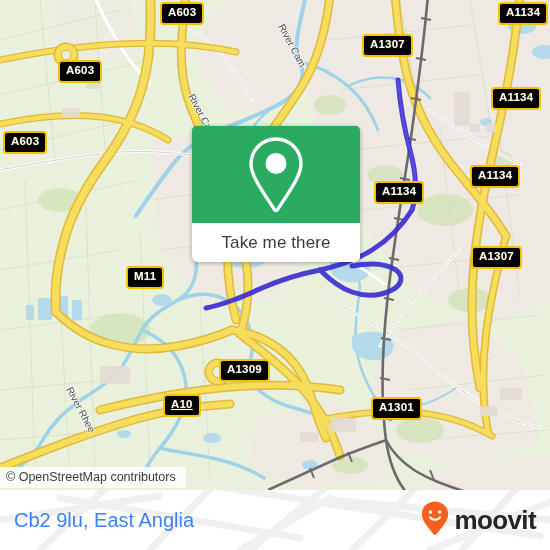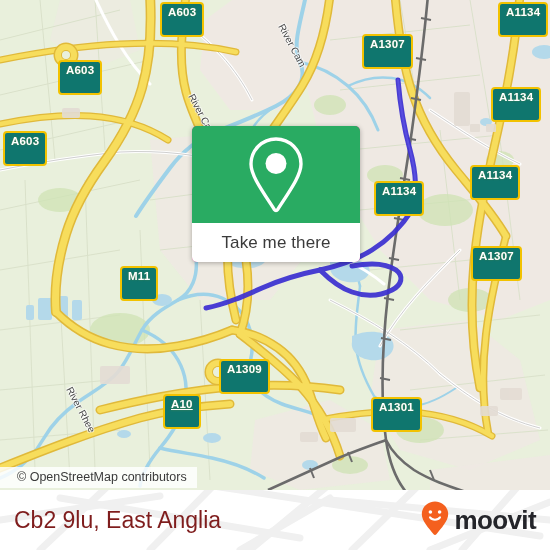--- a/index.html
+++ b/index.html
@@ -21,28 +21,28 @@
     left: 0; top: 0;
     width: 550px; height: 490px;
     overflow: hidden;
     background: #e8f0da;
   }
   #map-svg { position: absolute; left: 0; top: 0; display: block; }
 
   
   .shield {
     position: absolute;
-    background: #0f766e;
+    background: #000000;
     border: 2px solid #f2c200;
     border-radius: 4px;
     color: #ffffff;
     font-weight: bold;
     font-size: 11.5px;
     line-height: 1;
-    padding: 3px 6px 16px 6px;
+    padding: 3px 6px 4px 6px;
     white-space: nowrap;
     letter-spacing: .2px;
     text-shadow: 0 0 2px rgba(190,150,0,.35);
     font-family: "Liberation Sans", sans-serif;
   }
 
   
   .river-label {
     position: absolute;
     color: #4a4a4a;
@@ -82,40 +82,40 @@
     font-family: "Liberation Sans", sans-serif;
   }
 
   
   #osm-attrib {
     position: absolute;
     left: 0; top: 467px;
     background: rgba(255,255,255,.82);
     color: #3a3a3a;
     font-size: 12.5px;
-    padding: 3px 10px 4px 17px;
+    padding: 3px 10px 4px 6px;
     font-family: "Liberation Sans", sans-serif;
     white-space: nowrap;
   }
 
   
   #bottom-bar {
     position: absolute;
     left: 0; top: 490px;
     width: 550px; height: 60px;
     background: #ffffff;
     overflow: hidden;
   }
   #bottom-watermark { position: absolute; left: 0; top: 0; }
   #place-title {
     position: absolute;
     left: 14px; top: 50%;
     transform: translateY(-50%);
-    color: #7f1d1d;
-    font-size: 23px;
+    color: #3b82f6;
+    font-size: 20px;
     white-space: nowrap;
     font-family: "Liberation Sans", sans-serif;
   }
   #moovit-logo {
     position: absolute;
     right: 14px; top: 50%;
     transform: translateY(-50%);
     display: flex;
     align-items: center;
     gap: 4px;
@@ -347,21 +347,21 @@
     <div id="shield-layer">
         <div class="shield" style="left: 160px; top: 2px;">A603</div>
         <div class="shield" style="left: 58px; top: 60px;">A603</div>
         <div class="shield" style="left: 3px; top: 131px;">A603</div>
         <div class="shield" style="left: 362px; top: 34px;">A1307</div>
         <div class="shield" style="left: 498px; top: 2px;">A1134</div>
         <div class="shield" style="left: 491px; top: 87px;">A1134</div>
         <div class="shield" style="left: 470px; top: 165px;">A1134</div>
         <div class="shield" style="left: 374px; top: 181px;">A1134</div>
         <div class="shield" style="left: 471px; top: 246px;">A1307</div>
-        <div class="shield" style="left: 120px; top: 266px;">M11</div>
+        <div class="shield" style="left: 126px; top: 266px;">M11</div>
         <div class="shield" style="left: 219px; top: 327px; margin-top: 32px;">A1309</div>
         <div class="shield" style="left: 163px; top: 394px; text-decoration: underline;">A10</div>
         <div class="shield" style="left: 347px; top: 397px; margin-left: 24px;">A1301</div>
       </div>
 
     <div id="river-layer">
         <div class="river-label" style="left: 286px; top: 22px; transform: rotate(62deg); transform-origin: left top;">River Cam</div>
         <div class="river-label" style="left: 196px; top: 92px; transform: rotate(62deg); transform-origin: left top;">River Cam</div>
         <div class="river-label" style="left: 74px; top: 385px; transform: rotate(62deg); transform-origin: left top;">River Rhee</div>
       </div>

